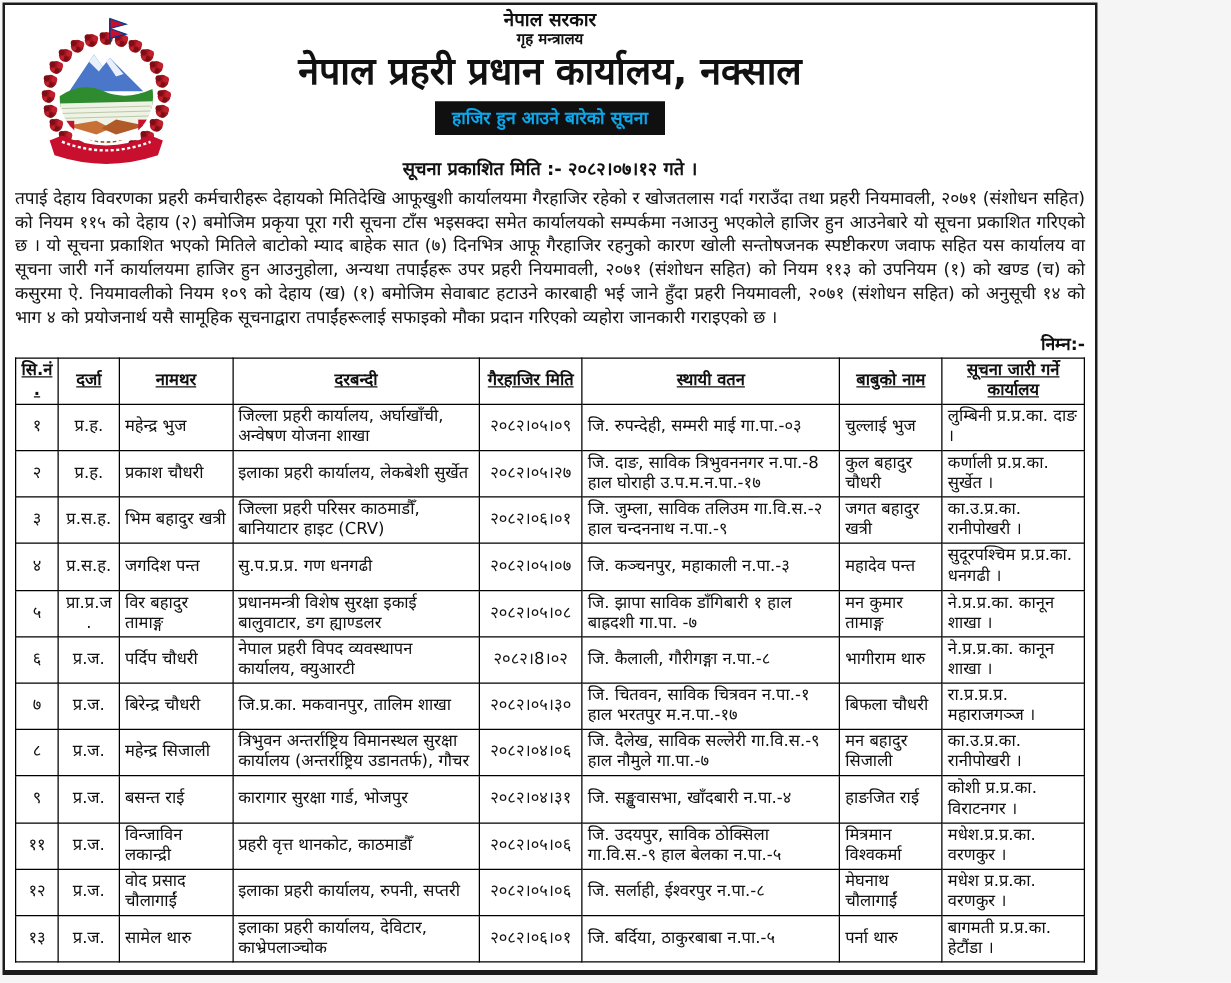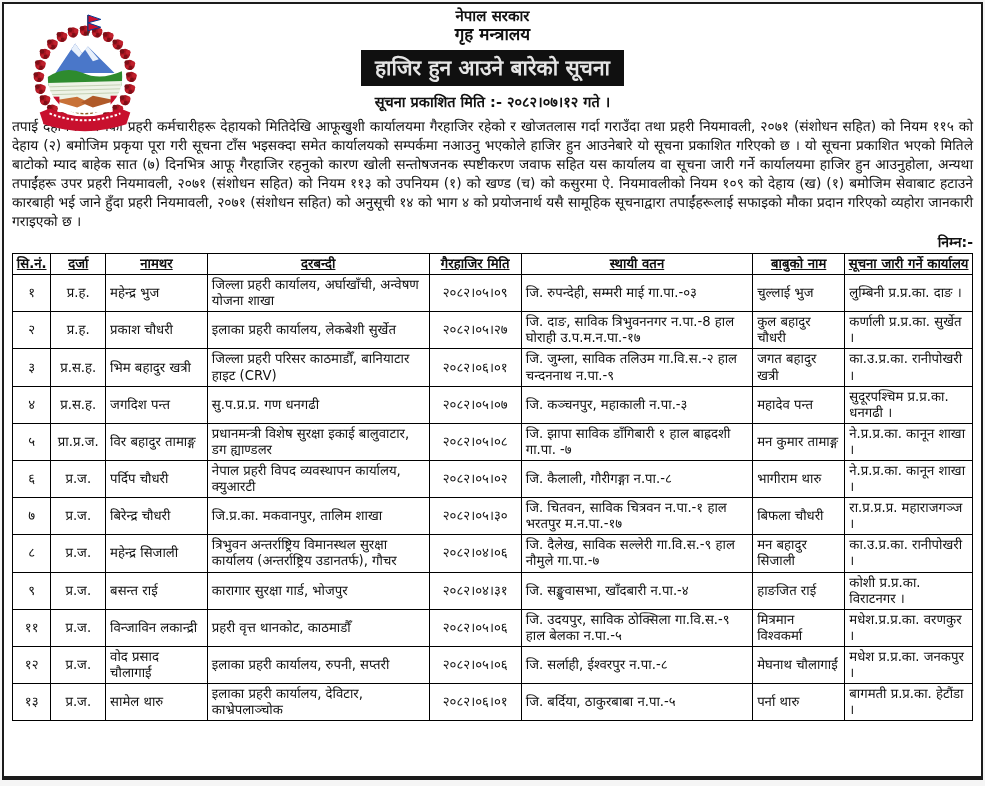--- a/index.html
+++ b/index.html
@@ -1,28 +1,28 @@
 <!DOCTYPE html>
 <html><head>
 <meta charset="utf-8">
 <style>
   html,body{margin:0;padding:0;background:#f5f5f5;}
   body{width:985px;height:786px;font-family:"DejaVu Sans","Liberation Sans",sans-serif;color:#111;}
-  .frame{position:absolute;left:2px;top:2px;width:981px;height:778px;background:#fff;
+  .frame{position:absolute;left:2px;top:2px;width:876px;height:778px;background:#fff;
          border:2px solid #1b1b1b;border-bottom-width:4px;box-sizing:border-box;padding:4px 8px 2px 8px;overflow:hidden;}
   
   .hdr{position:relative;text-align:center;}
   .emblem{position:absolute;left:12px;top:4px;width:122px;height:128px;}
   .h-line1{font-size:15px;font-weight:bold;line-height:1.15;}
-  .h-line2{font-size:17px;font-weight:bold;line-height:1.15;}
+  .h-line2{font-size:12px;font-weight:bold;line-height:1.15;}
   .h-line3{font-size:30px;font-weight:bold;line-height:1.15;margin-top:2px;}
   .h-line4{font-size:19px;font-weight:bold;line-height:1.2;}
-  .notice-box{display:inline-block;background:#101010;color:#e5e5e5;font-size:21px;font-weight:bold;
+  .notice-box{display:inline-block;background:#101010;color:#0ea5e9;font-size:14px;font-weight:bold;
               padding:3px 14px 5px 14px;margin-top:5px;}
-  .pub-date{font-size:14.5px;font-weight:bold;margin-top:5px;}
+  .pub-date{font-size:14.5px;font-weight:bold;margin-top:16px;}
   
   .body-text{font-size:13.8px;line-height:1.38;text-align:justify;margin:6px 0 0 0;}
   .nimna{font-size:14px;font-weight:bold;text-align:right;margin:1px 0 2px 0;}
   
   table{width:100%;border-collapse:collapse;table-layout:fixed;}
   th,td{border:1.5px solid #000;font-size:13.2px;line-height:1.22;padding:2px 4px;vertical-align:middle;
         overflow:hidden;word-wrap:break-word;}
   th{font-weight:bold;text-align:center;padding:2px 2px;text-decoration:underline;}
   td{text-align:left;}
   td:nth-child(1),td:nth-child(2),td:nth-child(5){text-align:center;}
@@ -94,20 +94,21 @@
         <line x1="63" y1="24" x2="63" y2="3" stroke="#333" stroke-width="1.4"></line>
         <path d="M63,3 L76,7.5 L63,11 Z" fill="#c8102e" stroke="#003893" stroke-width="1"></path>
         <path d="M63,11 L76,15.5 L63,19 Z" fill="#c8102e" stroke="#003893" stroke-width="1"></path>
 
         <path d="M14,102 L24,98 Q60,114 96,98 L106,102 L102,114 Q60,128 18,114 Z" fill="#c8102e"></path>
         <path d="M24,103 Q60,117 96,103" fill="none" stroke="#ffffff" stroke-width="2" stroke-dasharray="2.5,2"></path>
       </svg>
     </div>
     <div class="h-line1">नेपाल सरकार</div>
     <div class="h-line2">गृह मन्त्रालय</div>
+    <div class="h-line3">नेपाल प्रहरी प्रधान कार्यालय, नक्साल</div>
     <div><span class="notice-box">हाजिर हुन आउने बारेको सूचना</span></div>
     <div class="pub-date">सूचना प्रकाशित मिति :- २०८२।०७।१२ गते ।</div>
   </div>
 
   <p class="body-text">तपाई देहाय विवरणका प्रहरी कर्मचारीहरू देहायको मितिदेखि आफूखुशी कार्यालयमा गैरहाजिर रहेको र खोजतलास गर्दा गराउँदा तथा प्रहरी नियमावली, २०७१ (संशोधन सहित) को नियम ११५ को देहाय (२) बमोजिम प्रकृया पूरा गरी सूचना टाँस भइसक्दा समेत कार्यालयको सम्पर्कमा नआउनु भएकोले हाजिर हुन आउनेबारे यो सूचना प्रकाशित गरिएको छ । यो सूचना प्रकाशित भएको मितिले बाटोको म्याद बाहेक सात (७) दिनभित्र आफू गैरहाजिर रहनुको कारण खोली सन्तोषजनक स्पष्टीकरण जवाफ सहित यस कार्यालय वा सूचना जारी गर्ने कार्यालयमा हाजिर हुन आउनुहोला, अन्यथा तपाईंहरू उपर प्रहरी नियमावली, २०७१ (संशोधन सहित) को नियम ११३ को उपनियम (१) को खण्ड (च) को कसुरमा ऐ. नियमावलीको नियम १०९ को देहाय (ख) (१) बमोजिम सेवाबाट हटाउने कारबाही भई जाने हुँदा प्रहरी नियमावली, २०७१ (संशोधन सहित) को अनुसूची १४ को भाग ४ को प्रयोजनार्थ यसै सामूहिक सूचनाद्वारा तपाईंहरूलाई सफाइको मौका प्रदान गरिएको व्यहोरा जानकारी गराइएको छ ।</p>
   <div class="nimna">निम्न:-</div>
 
   <table>
     <colgroup>
       <col class="c-sn">
@@ -180,21 +181,21 @@
           <td>२०८२।०५।०८</td>
           <td>जि. झापा साविक डाँगिबारी १ हाल बाह्रदशी गा.पा. -७</td>
           <td>मन कुमार तामाङ्ग</td>
           <td>ने.प्र.प्र.का. कानून शाखा ।</td>
         </tr>
         <tr>
           <td>६</td>
           <td>प्र.ज.</td>
           <td>पर्दिप चौधरी</td>
           <td>नेपाल प्रहरी विपद व्यवस्थापन कार्यालय, क्युआरटी</td>
-          <td>२०८२।०५।०२</td>
+          <td>२०८२।8।०२</td>
           <td>जि. कैलाली, गौरीगङ्गा न.पा.-८</td>
           <td>भागीराम थारु</td>
           <td>ने.प्र.प्र.का. कानून शाखा ।</td>
         </tr>
         <tr>
           <td>७</td>
           <td>प्र.ज.</td>
           <td>बिरेन्द्र चौधरी</td>
           <td>जि.प्र.का. मकवानपुर,  तालिम शाखा</td>
           <td>२०८२।०५।३०</td>
@@ -233,21 +234,21 @@
           <td>मधेश.प्र.प्र.का. वरणकुर ।</td>
         </tr>
         <tr>
           <td>१२</td>
           <td>प्र.ज.</td>
           <td>वोद प्रसाद चौलागाईं</td>
           <td>इलाका प्रहरी कार्यालय, रुपनी, सप्तरी</td>
           <td>२०८२।०५।०६</td>
           <td>जि. सर्लाही, ईश्वरपुर न.पा.-८</td>
           <td>मेघनाथ चौलागाईं</td>
-          <td>मधेश प्र.प्र.का. जनकपुर ।</td>
+          <td>मधेश प्र.प्र.का. वरणकुर ।</td>
         </tr>
         <tr>
           <td>१३</td>
           <td>प्र.ज.</td>
           <td>सामेल थारु</td>
           <td>इलाका प्रहरी कार्यालय, देविटार, काभ्रेपलाञ्चोक</td>
           <td>२०८२।०६।०१</td>
           <td>जि. बर्दिया, ठाकुरबाबा  न.पा.-५</td>
           <td>पर्ना थारु</td>
           <td>बागमती प्र.प्र.का. हेटौंडा ।</td>

